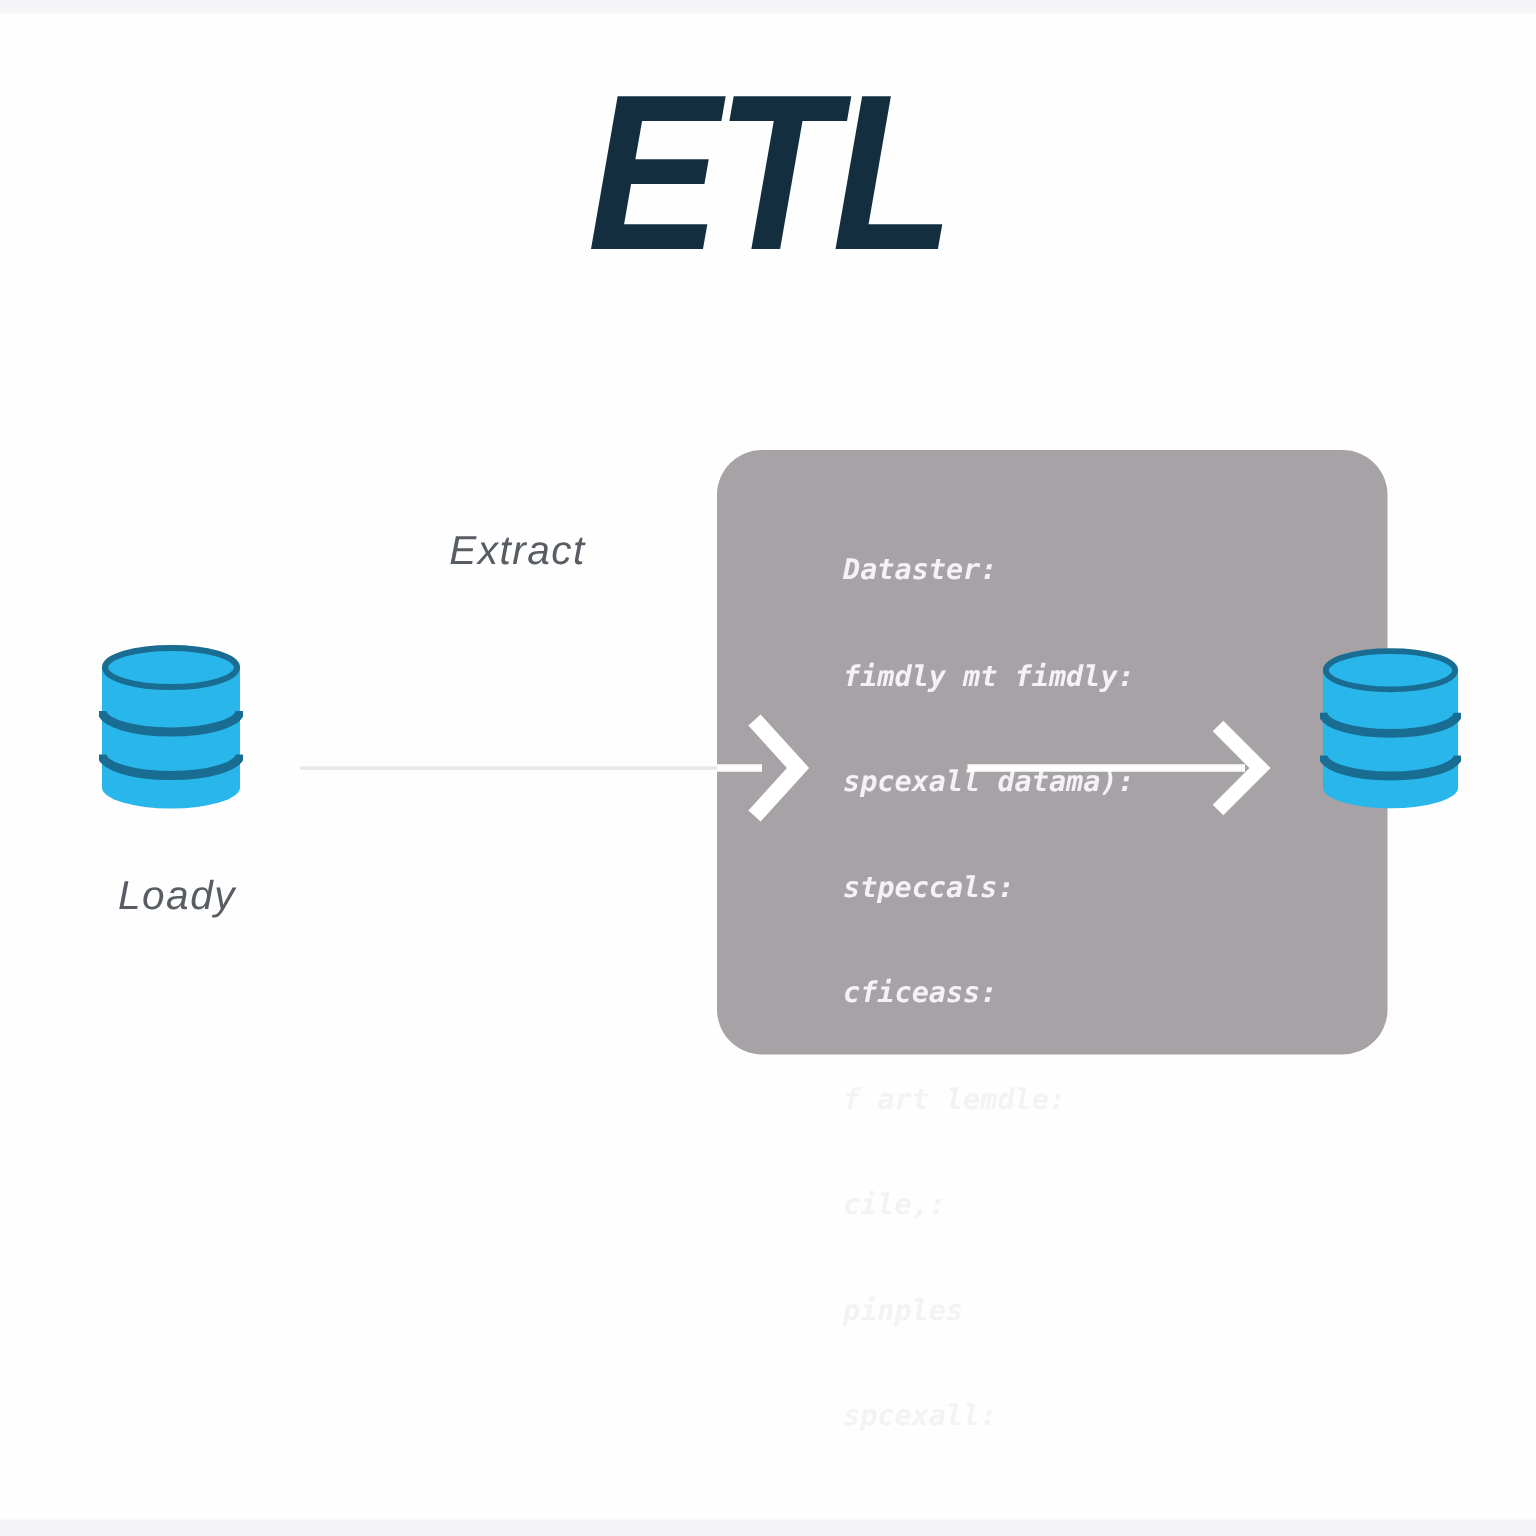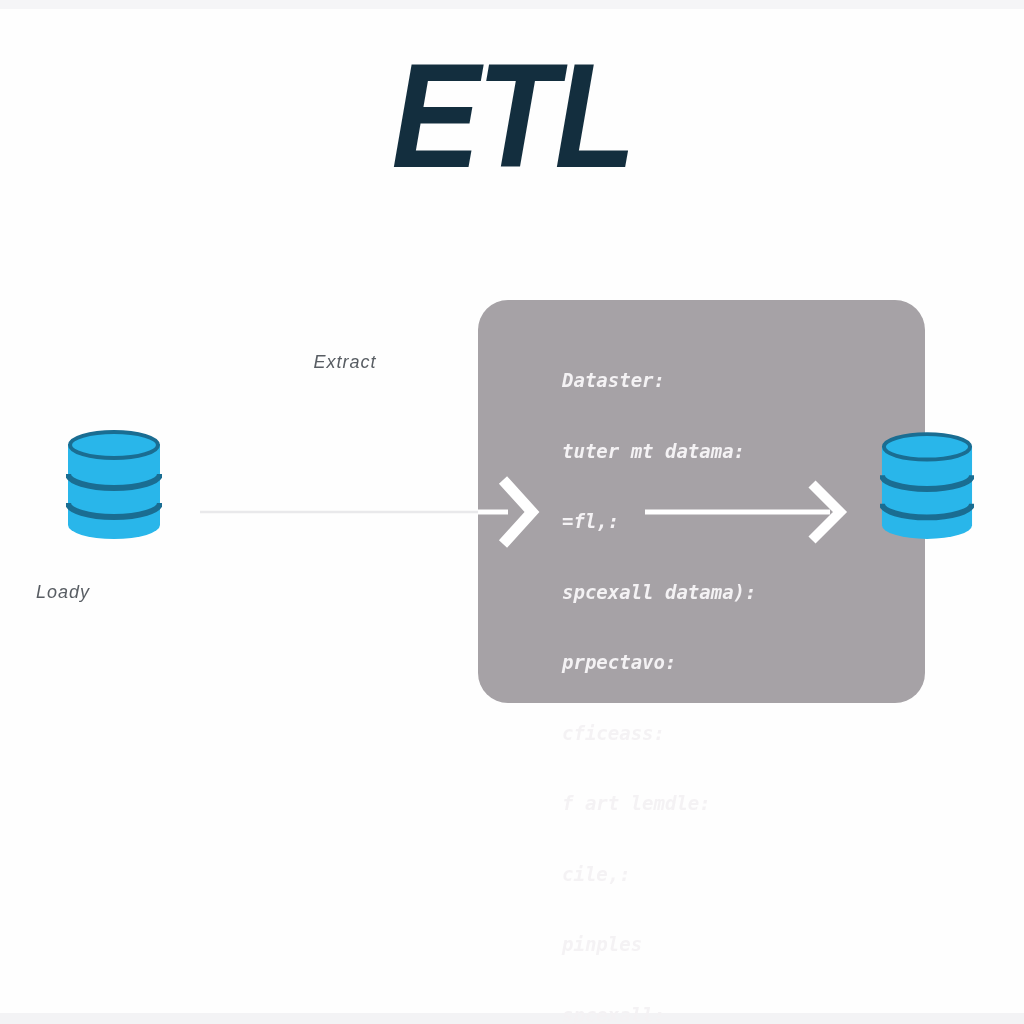--- a/index.html
+++ b/index.html
@@ -11,25 +11,25 @@
   }
   .band-top{position:absolute;left:0;top:0;width:1024px;height:9px;background:#f5f5f7;}
   .band-bottom{position:absolute;left:0;bottom:0;width:1024px;height:11px;background:#f3f3f5;}
   .title{
     position:absolute;left:0;top:42px;width:1024px;margin:0;
     text-align:center;font-size:148px;font-weight:bold;line-height:1;
     letter-spacing:-4px;color:var(--title,#132e3e);
     transform:scaleX(.9);transform-origin:512px 0;
   }
   .label{
-    position:absolute;font-size:18px;font-weight:400;
+    position:absolute;font-size:27px;font-weight:400;
     color:var(--label,#585d63);letter-spacing:1px;
   }
   .extract{left:260px;top:352px;width:170px;text-align:center;}
-  .loady{left:36px;top:582px;width:126px;}
+  .loady{left:55px;top:582px;width:126px;text-align:center;}
   .box{
     position:absolute;left:478px;top:300px;width:447px;height:403px;
     background:var(--box,#a6a2a6);border-radius:30px;z-index:1;
   }
   .code{
     position:absolute;left:84px;top:22px;
     font-family:"DejaVu Sans Mono","Liberation Mono",monospace;
     font-size:19px;font-weight:bold;line-height:23.5px;
     color:var(--code,#f4f2f4);white-space:pre;
   }
@@ -60,24 +60,23 @@
     <path class="db-stripe" d="M2 74 a46 14 0 0 0 92 0"></path>
     <path class="db-stripe" d="M2 45 a46 14 0 0 0 92 0"></path>
     <ellipse class="db-top" cx="48" cy="16" rx="44" ry="13"></ellipse>
   </svg>
 
   <div class="label loady">Loady</div>
 
   <div class="box">
     <div class="code">
       <div>Dataster:</div>
-      <div>tuter mt datama:</div>
-      <div>=fl,:</div>
+      <div>fimdly mt fimdly:</div>
       <div>spcexall datama):</div>
-      <div>prpectavo:</div>
+      <div>stpeccals:</div>
       <div>cficeass:</div>
       <div>f art lemdle:</div>
       <div>cile,:</div>
       <div>pinples</div>
       <div>spcexall:</div>
       
       
     </div>
   </div>
 

